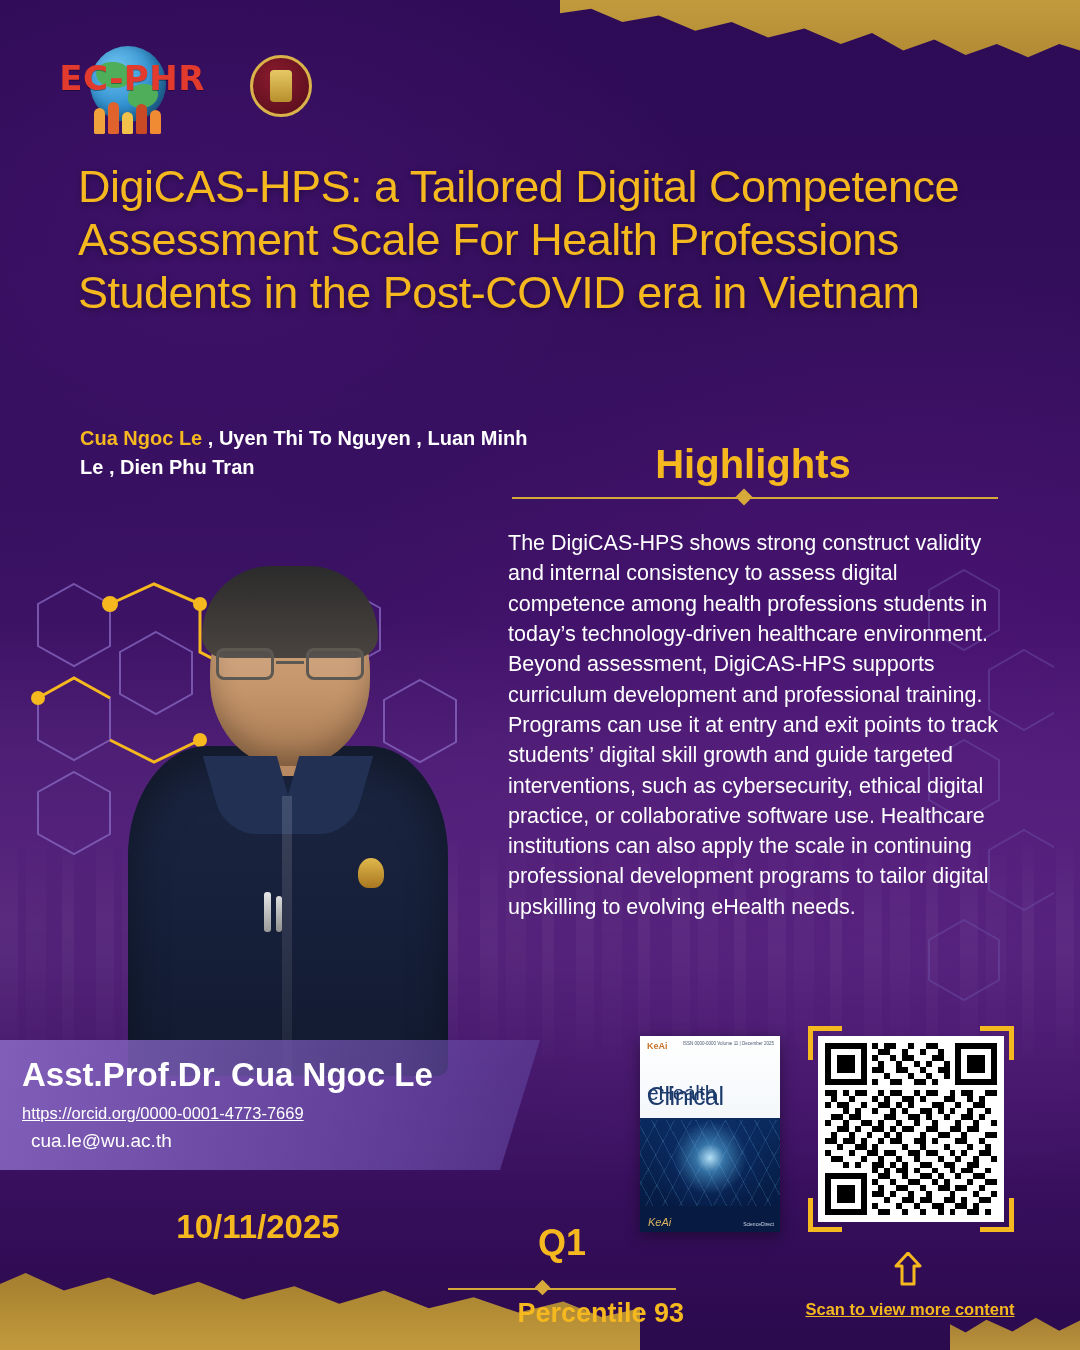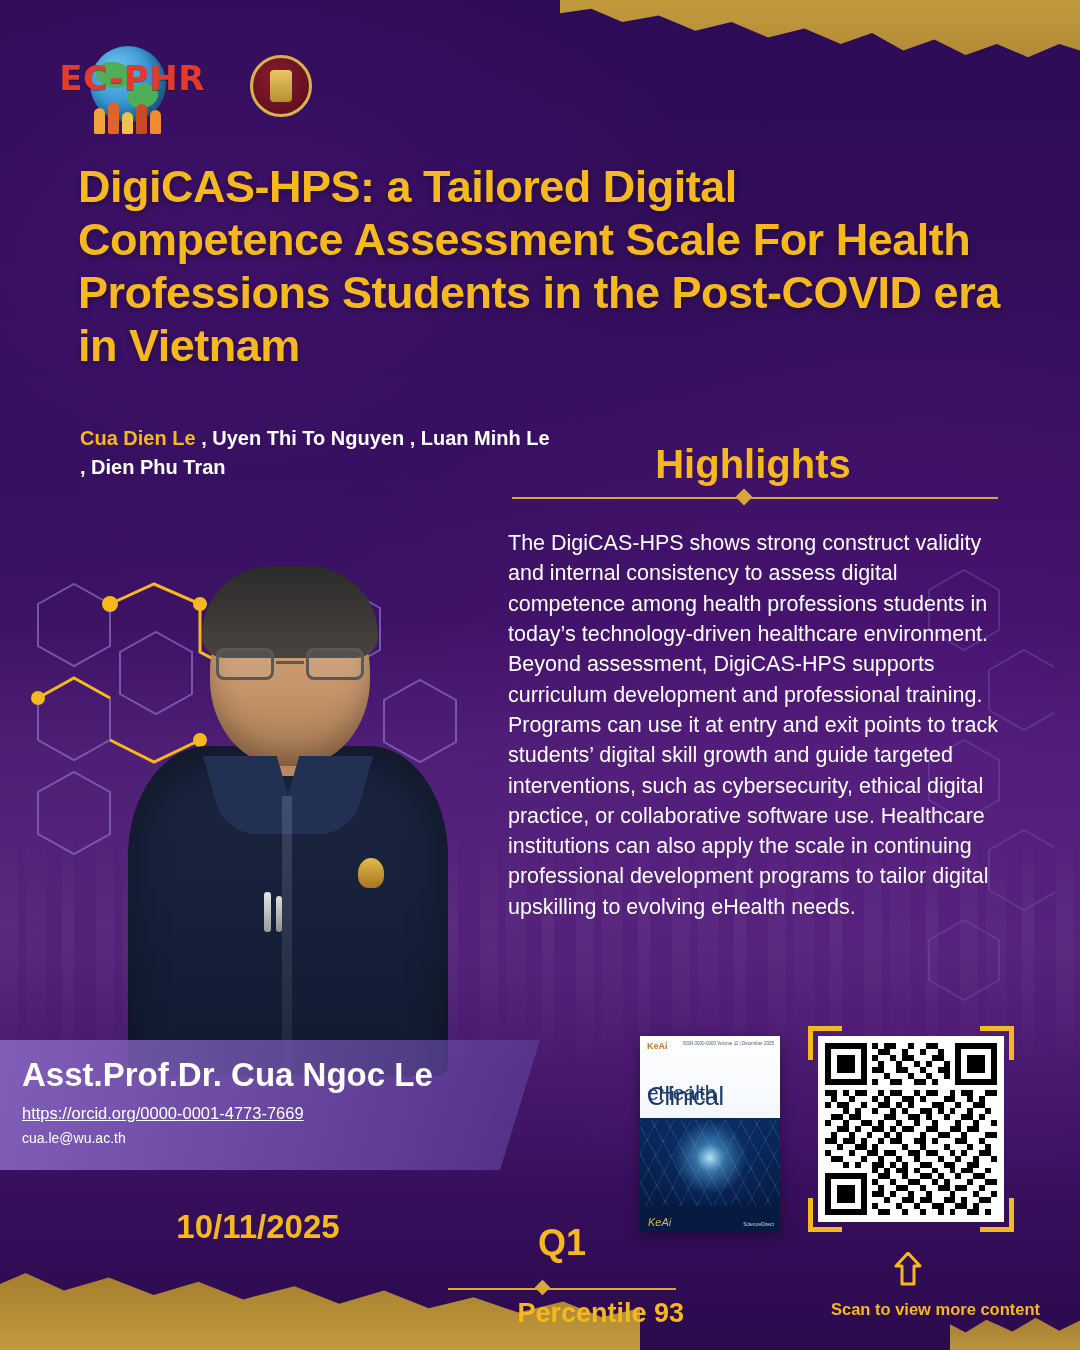--- a/index.html
+++ b/index.html
@@ -105,21 +105,21 @@
     background: linear-gradient(180deg,#e6c964,#b88f2d);
   }
   .phwu .ptext { line-height: 1; }
   .phwu .pbig { font-size: 40px; font-weight: 800; color: #ffffff; letter-spacing: 1px; }
   .phwu .psmall { font-size: 11px; font-weight: 700; color: #e9d9a8; letter-spacing: 1.6px; margin-top: 4px; }
   .phwu .psmall2 { font-size: 11px; font-weight: 700; color: #e9d9a8; letter-spacing: 1.6px; margin-top: 2px; }
 
   
   .title {
     position: absolute; left: 78px; top: 160px; width: 930px;
-    color: #f5b81f; font-weight: 700; font-size: 45px; line-height: 1.18;
+    color: #f5b81f; font-weight: 400; font-size: 45px; line-height: 1.18;
     letter-spacing: -0.5px;
     text-shadow: 0 2px 6px rgba(0,0,0,.35);
   }
   .authors {
     position: absolute; left: 80px; top: 424px; width: 470px;
     color: #ffffff; font-weight: 700; font-size: 20px; line-height: 1.45;
   }
   .authors .first { color: #f5b81f; }
 
   
@@ -206,21 +206,21 @@
     clip-path: polygon(0 0, 540px 0, 500px 130px, 0 130px);
   }
   .nameplate .nm {
     position: absolute; left: 22px; top: 16px; color: #ffffff; font-weight: 800; font-size: 33px;
   }
   .nameplate .orcid {
     position: absolute; left: 22px; top: 64px; color: #ffffff; font-size: 16.5px;
     text-decoration: underline;
   }
   .nameplate .mail {
-    position: absolute; left: 22px; top: 90px; color: #ffffff; font-size: 14px;
+    position: absolute; left: 31px; top: 90px; color: #ffffff; font-size: 19px;
   }
 
   
   .date {
     position: absolute; left: 128px; top: 1208px; width: 260px;
     color: #f5b81f; font-weight: 800; font-size: 33px; text-align: center;
   }
   .q1 {
     position: absolute; left: 462px; top: 1222px; width: 200px; text-align: center;
     color: #f5b81f; font-weight: 800; font-size: 36px;
@@ -266,22 +266,22 @@
     position: absolute; left: 818px; top: 1036px; width: 186px; height: 186px;
     background: #ffffff; padding: 7px;
   }
   .qrframe { position: absolute; left: 808px; top: 1026px; width: 206px; height: 206px; }
   .qrframe .c { position: absolute; width: 34px; height: 34px; border: 5px solid #f5b81f; }
   .qrframe .tl { left: 0; top: 0; border-right: none; border-bottom: none; }
   .qrframe .tr { right: 0; top: 0; border-left: none; border-bottom: none; }
   .qrframe .bl { left: 0; bottom: 0; border-right: none; border-top: none; }
   .qrframe .br { right: 0; bottom: 0; border-left: none; border-top: none; }
   .scan {
-    position: absolute; left: 780px; top: 1300px; width: 260px; text-align: right;
-    color: #f5b81f; font-weight: 800; font-size: 16.5px;
+    position: absolute; left: 780px; top: 1300px; width: 260px; text-align: center;
+    color: #f5b81f; font-weight: 800; font-size: 16.5px; text-decoration: underline;
   }
   .arrowup { position: absolute; left: 893px; top: 1252px; width: 30px; height: 34px; }
 
   .side-deco { position: absolute; right: 26px; top: 560px; width: 130px; height: 470px; opacity: .5; }
 </style>
 </head>
 <body>
 
 <div class="poster">
 
@@ -314,21 +314,21 @@
     </div>
 
     <div class="phwu">
       <div class="seal"></div>
     </div>
   </div>
 
   <div class="title">DigiCAS-HPS: a Tailored Digital Competence Assessment Scale For Health Professions Students in the Post-COVID era in Vietnam</div>
 
   <div class="authors">
-    <span class="first">Cua Dien Le</span><span> , Uyen Thi To Nguyen , Luan Minh Le , Dien Phu Tran</span>
+    <span class="first">Cua Ngoc Le</span><span> , Uyen Thi To Nguyen , Luan Minh Le , Dien Phu Tran</span>
   </div>
 
   <div class="hl-title">Highlights</div>
   <div class="hl-rule"></div>
   <div class="hl-diamond"></div>
   <div class="hl-body">The DigiCAS-HPS shows strong construct validity and internal consistency to assess digital competence among health professions students in today’s technology-driven healthcare environment. Beyond assessment, DigiCAS-HPS supports curriculum development and professional training. Programs can use it at entry and exit points to track students’ digital skill growth and guide targeted interventions, such as cybersecurity, ethical digital practice, or collaborative software use. Healthcare institutions can also apply the scale in continuing professional development programs to tailor digital upskilling to evolving eHealth needs.</div>
 
   <svg class="hexwrap" viewBox="0 0 470 360">
     <g fill="none" stroke="#8a6bc4" stroke-width="2" opacity="0.75">
       <polygon points="60,36 96,56 96,98 60,118 24,98 24,56"></polygon>

